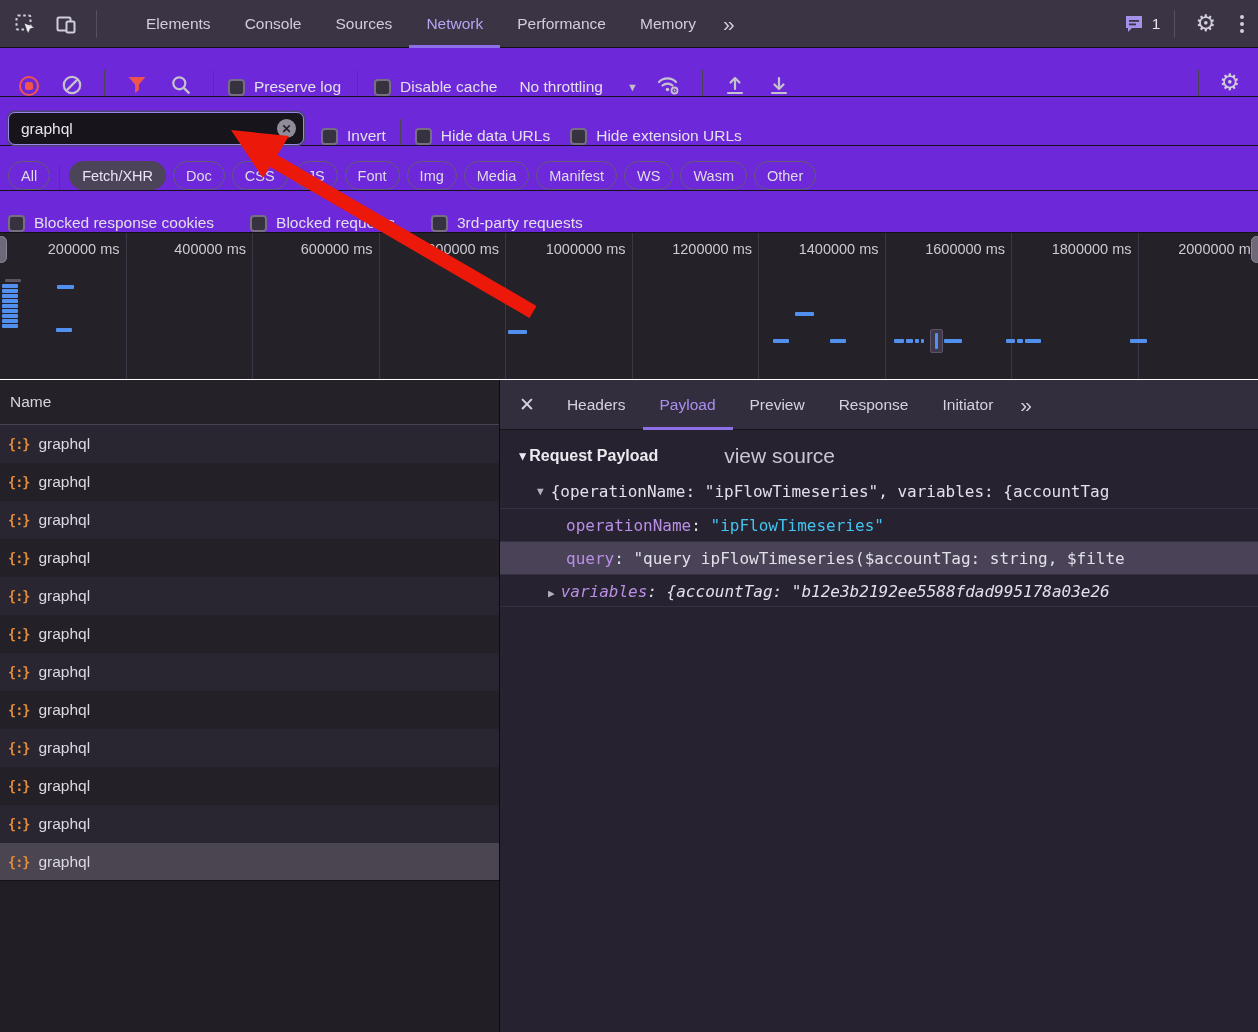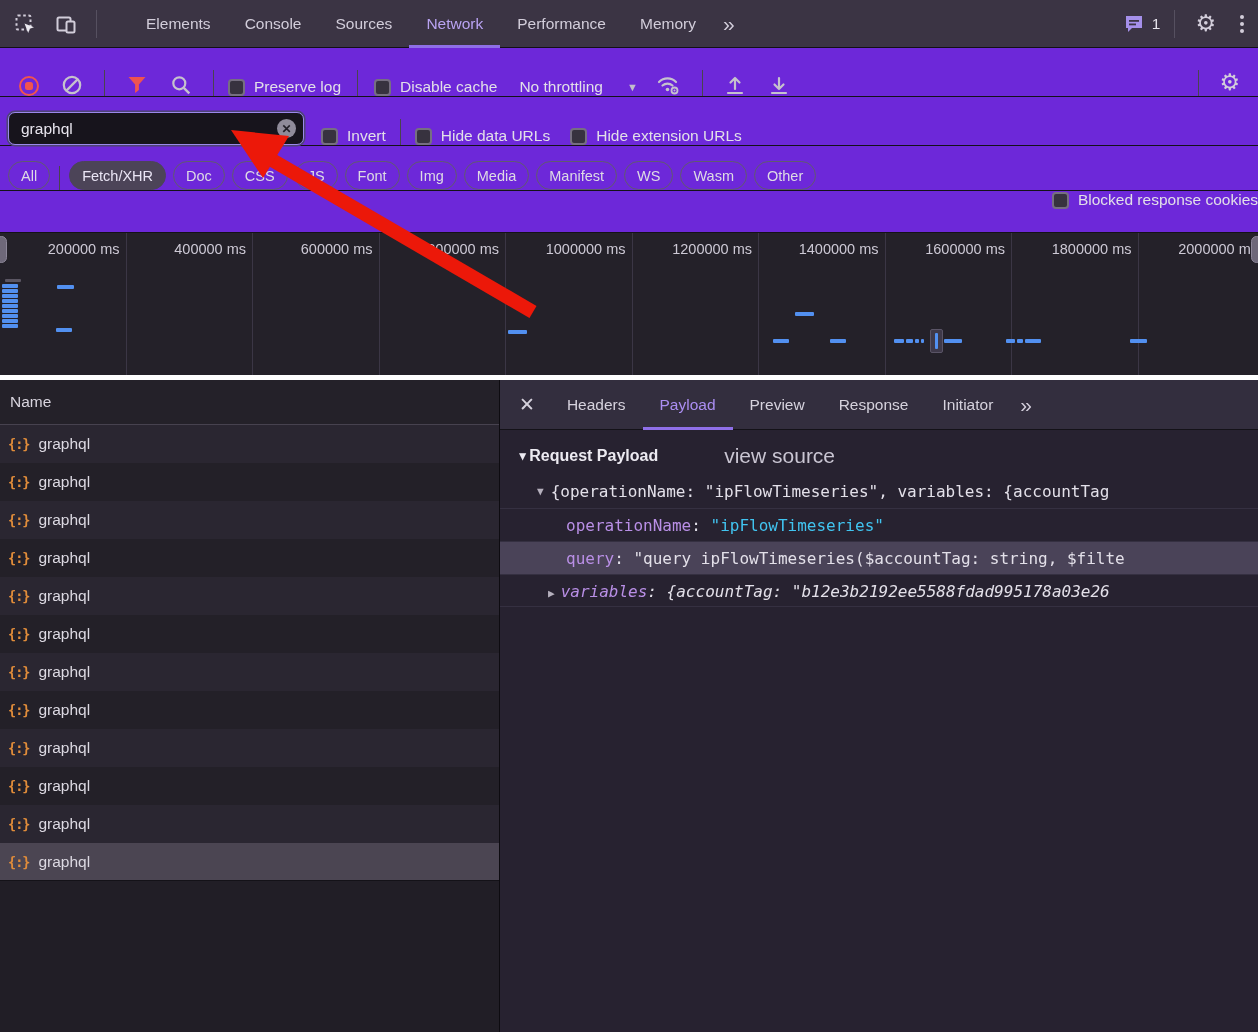--- a/index.html
+++ b/index.html
@@ -45,24 +45,24 @@
     font-size:12px; font-weight:bold; display:flex; align-items:center; justify-content:center; flex:none; }
 
   
   #pills-row { height:45px; padding-left:8px; gap:7px; }
   .pill { height:29px; padding:0 12px; border:1px solid #615b6d; border-radius:15px; display:flex; align-items:center;
     font-size:14.5px; color:#dedbe4; white-space:nowrap; }
   .pill.active { background:#4c4458; border-color:#4c4458; color:#eae5f5; }
   .pill-sep { width:1px; height:24px; background:#49444f; margin:0 2px; }
 
   
-  #adv-row { height:42px; padding-left:8px; gap:36px;flex-direction:column; }
-
-  
-  #timeline { height:147px; position:relative; background:#242129; border-bottom:5px solid #ffffff; overflow:hidden; }
+  #adv-row { height:42px; padding-left:8px; gap:36px; }
+
+  
+  #timeline { height:147px; position:relative; background:#242129; border-bottom:1px solid #ffffff; overflow:hidden; }
   .tl-col { position:absolute; top:0; bottom:0; border-right:1px solid #3b3645; }
   .tl-label { position:absolute; top:8px; right:6px; font-size:14.5px; color:#cdc9d5; white-space:nowrap; }
   .bar { position:absolute; height:4px; background:#5290f0; border-radius:1px; }
   .bar.gray { background:#5b5663; }
   .bar.marker { background:#3f3949; border:1px solid #5a5466; border-radius:2px; }
   .grip { position:absolute; top:3px; width:11px; height:27px; background:#6e6879; border:1px solid #8d8799; border-radius:7px; }
 
   
   #main { display:flex; height:652px; }
   #left-panel { width:500px; flex:none; background:#211e26; border-right:1px solid #0d0b10; display:flex; flex-direction:column; }

